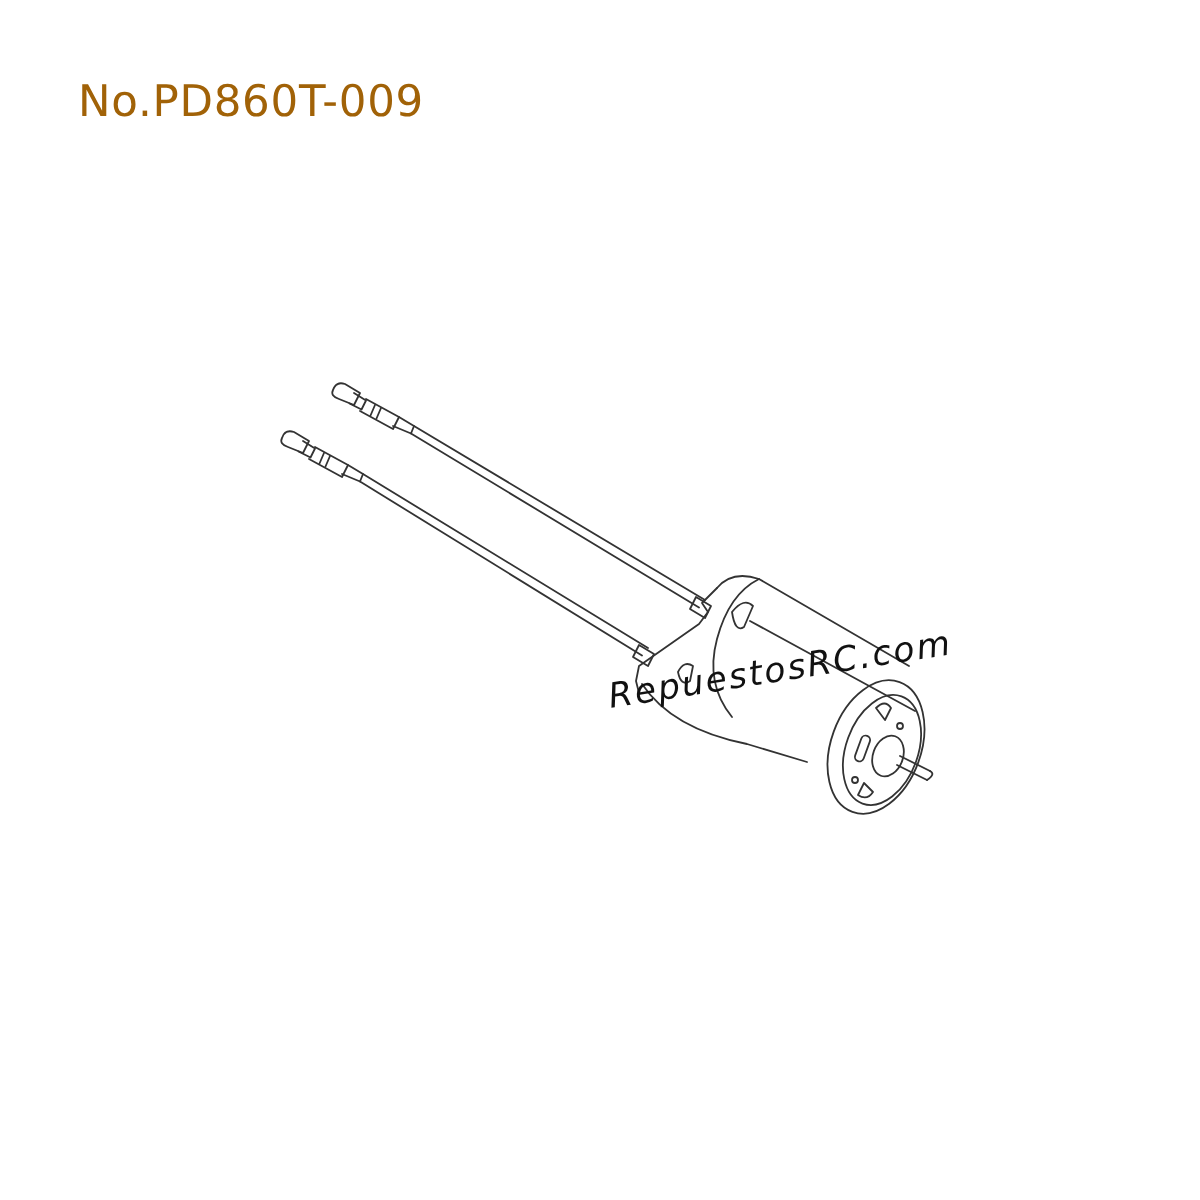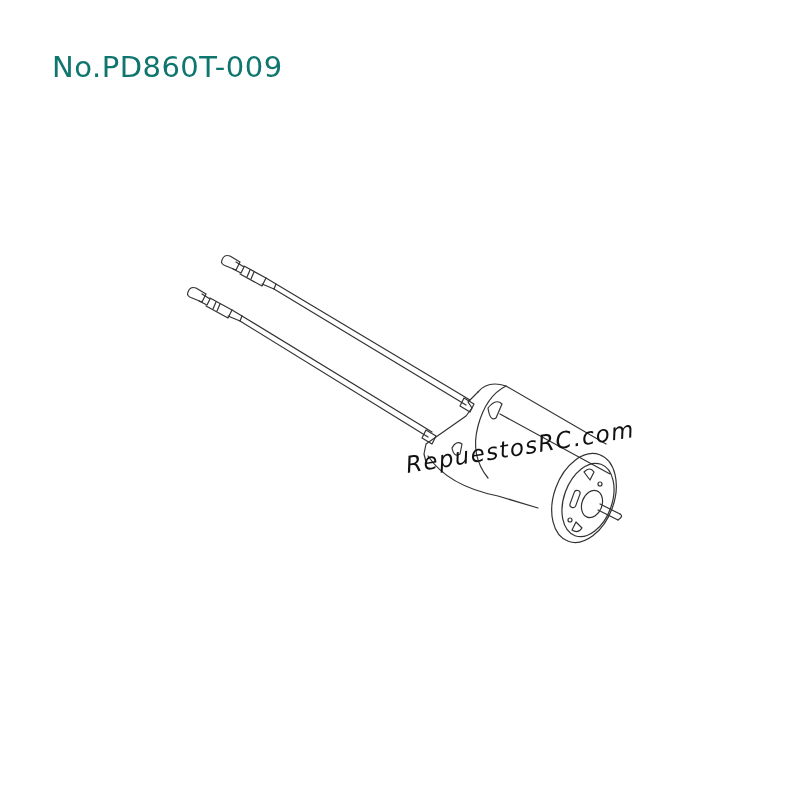--- a/index.html
+++ b/index.html
@@ -1,19 +1,19 @@
 <!DOCTYPE html>
 <html><head>
   <meta charset="utf-8">
   <style>
     html, body { margin:0; padding:0; background:#ffffff; }
     body { width:800px; height:800px; position:relative; overflow:hidden; }
     .part-number {
       position:absolute; left:52px; top:50px;
-      font-family:"DejaVu Sans", sans-serif; font-size:29px; color:#0f766e;
+      font-family:"DejaVu Sans", sans-serif; font-size:29px; color:#a16207;
       letter-spacing:0.5px;
     }
     .drawing { position:absolute; left:0; top:0; width:800px; height:800px; }
     .watermark {
       position:absolute; left:408px; top:452px;
       font-family:"DejaVu Sans", sans-serif; font-style:italic; font-size:23px;
       color:#111; transform:rotate(-9deg); transform-origin:left bottom;
       letter-spacing:1.5px;
     }
   </style>

